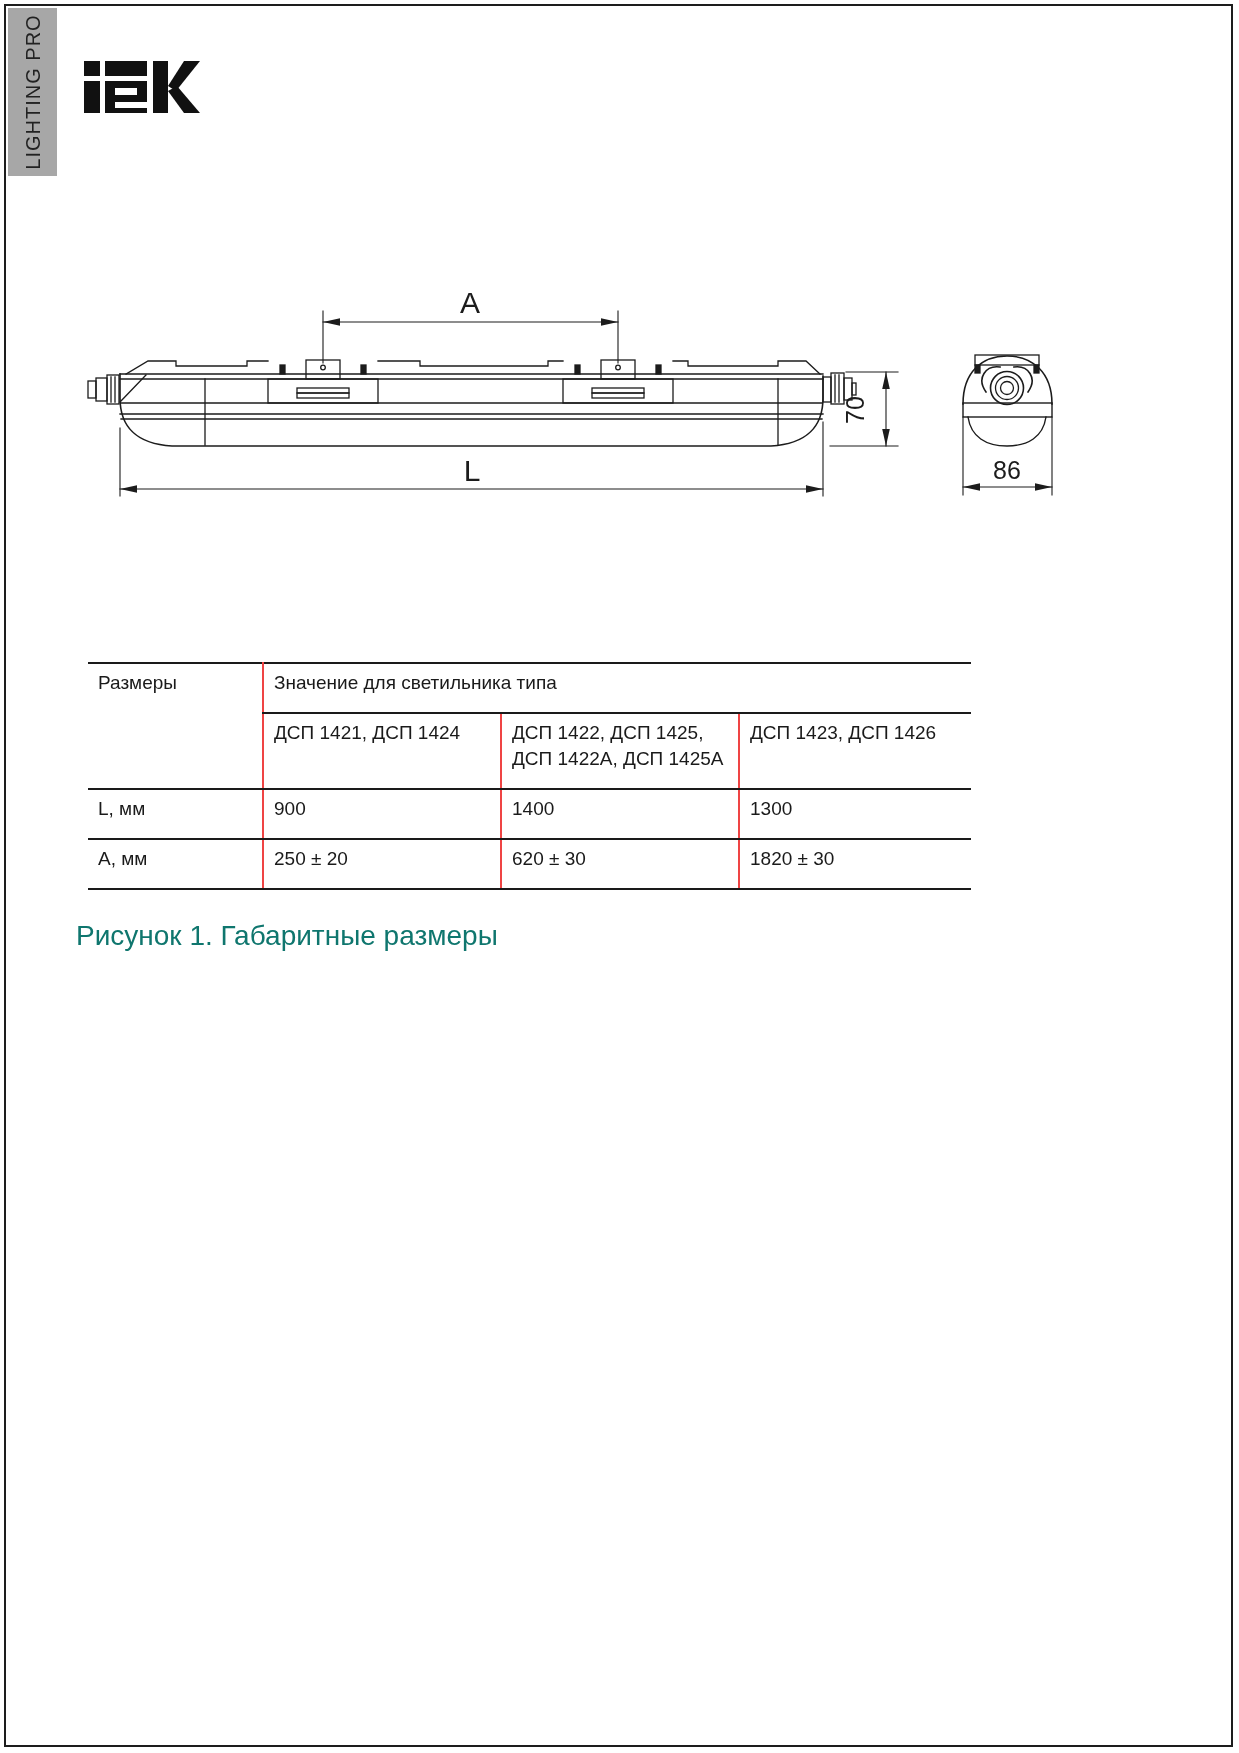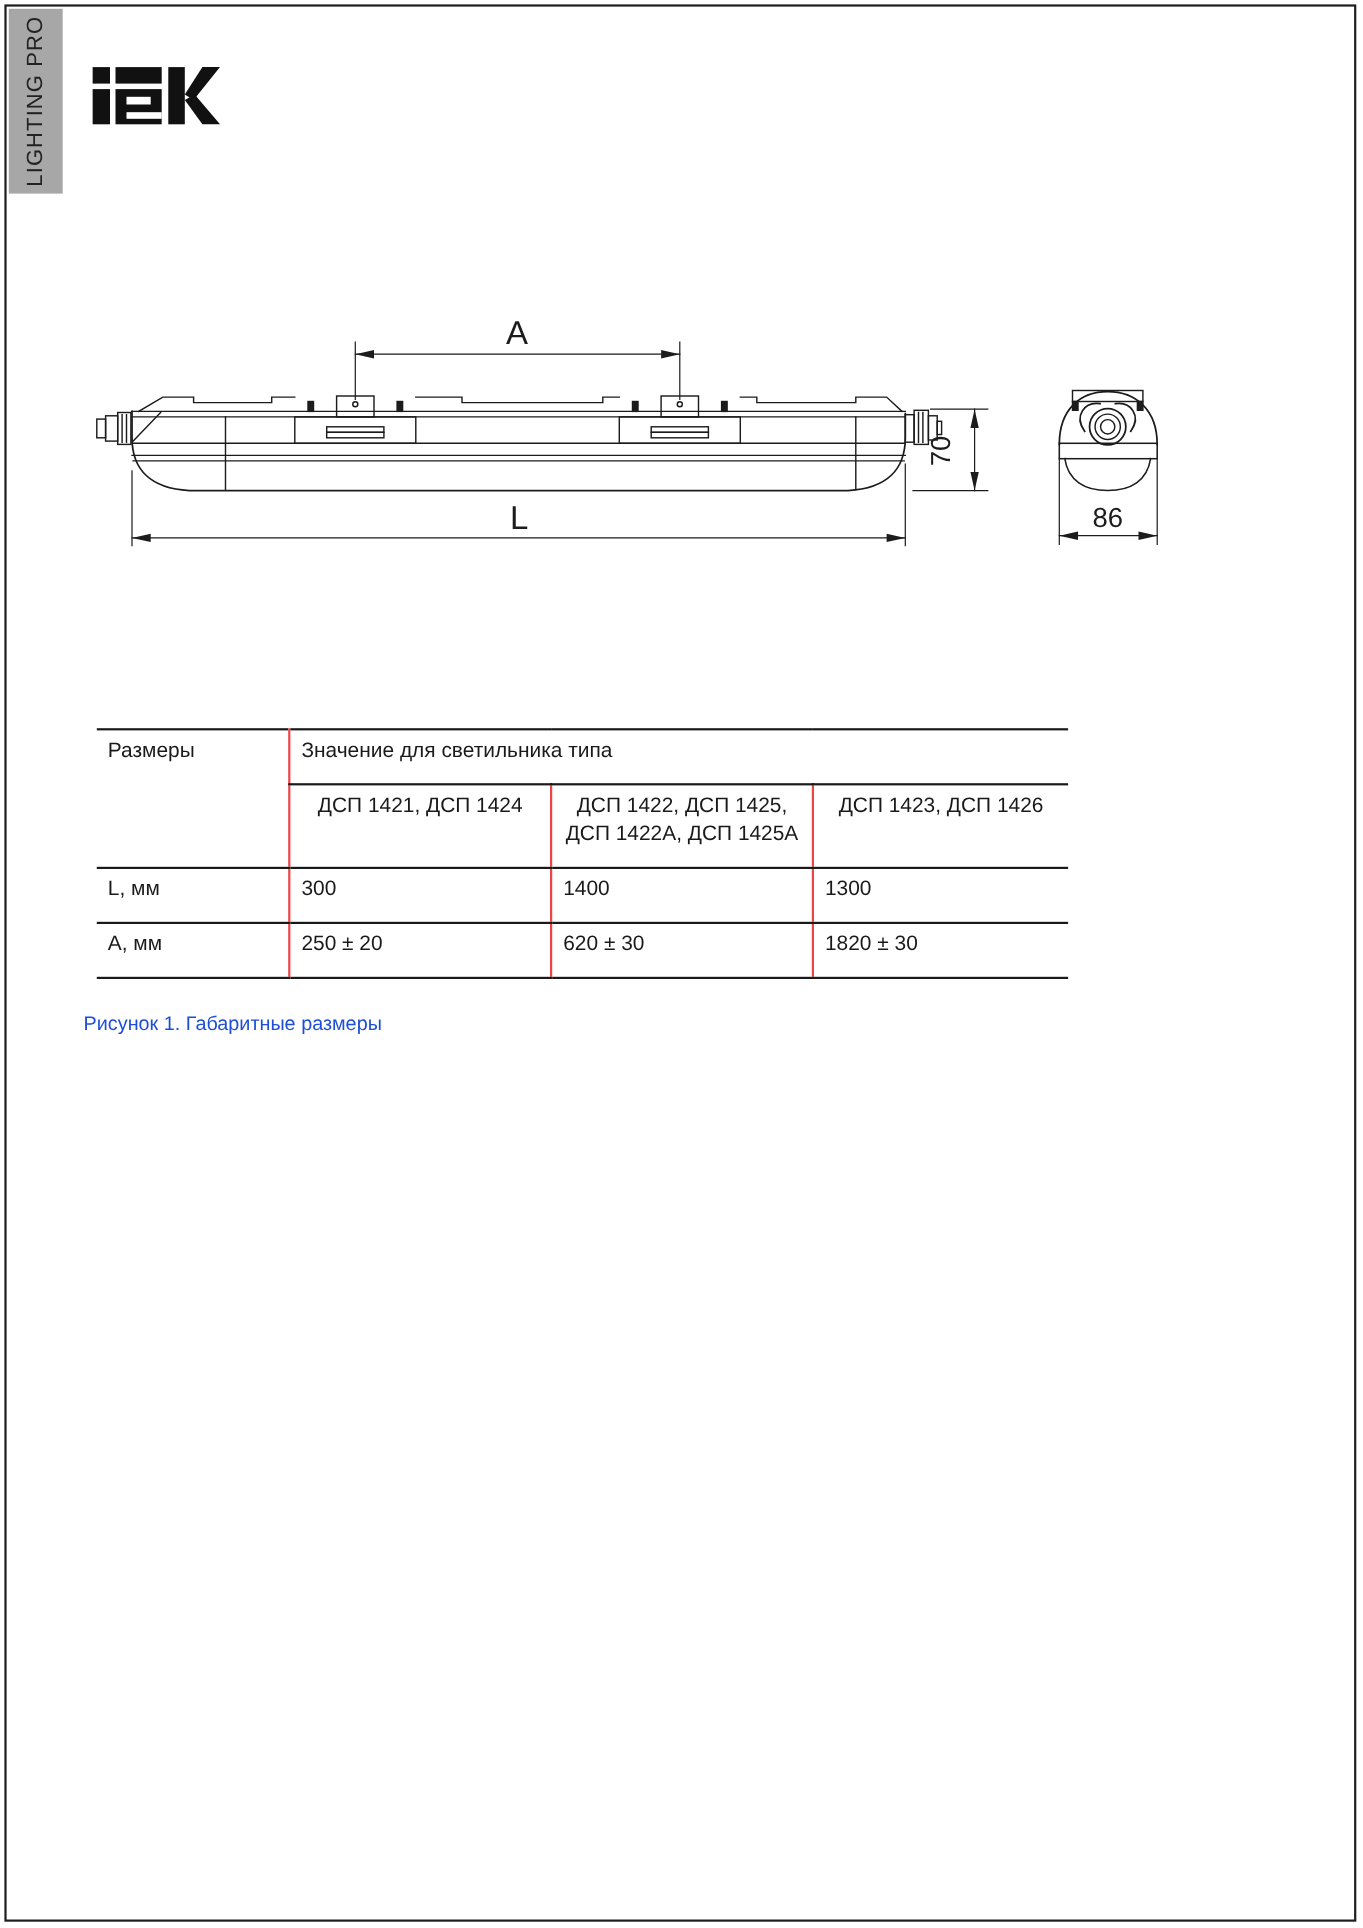--- a/index.html
+++ b/index.html
@@ -31,26 +31,26 @@
     font-size:19px; color:#1a1a1a;
     border-top:2px solid #1a1a1a;
   }
   .dim-table td{
     padding:6px 10px 16px 10px; text-align:left; vertical-align:top;
     border-bottom:2px solid #1a1a1a; line-height:26px;
     overflow:hidden;
   }
   .dim-table td.bl{ border-left:2px solid #ef4444; }
   .dim-table tr.hrow1 td{ height:40px; box-sizing:border-box; }
-  .dim-table tr.hrow2 td{ height:64px; box-sizing:border-box;text-align:center; }
+  .dim-table tr.hrow2 td{ height:64px; box-sizing:border-box; }
   .dim-table tr.drow td{ height:33px; box-sizing:border-box; vertical-align:middle; }
   .dim-table td.rowspan-cell{ vertical-align:top; }
 
   .figure-caption{
-    position:absolute; left:76px; top:920px; font-size:18px; color:#1d4ed8;
+    position:absolute; left:76px; top:920px; font-size:28px; color:#0f766e;
   }
 </style>
 </head>
 <body>
 
 <div class="page-border"></div>
 
 <div class="brand-tab">
   <span class="brand-tab-text">LIGHTING PRO</span>
 </div>
@@ -186,21 +186,21 @@
     <td rowspan="2" class="rowspan-cell">Размеры</td>
     <td colspan="3" class="bl">Значение для светильника типа</td>
   </tr>
   <tr class="hrow2">
     <td class="bl">ДСП 1421, ДСП 1424</td>
     <td class="bl">ДСП 1422, ДСП 1425, ДСП 1422А, ДСП 1425А</td>
     <td class="bl">ДСП 1423, ДСП 1426</td>
   </tr>
   <tr class="drow">
     <td>L, мм</td>
-    <td class="bl">300</td>
+    <td class="bl">900</td>
     <td class="bl">1400</td>
     <td class="bl">1300</td>
   </tr>
   <tr class="drow">
     <td>А, мм</td>
     <td class="bl">250 ± 20</td>
     <td class="bl">620 ± 30</td>
     <td class="bl">1820 ± 30</td>
   </tr>
 </tbody>

